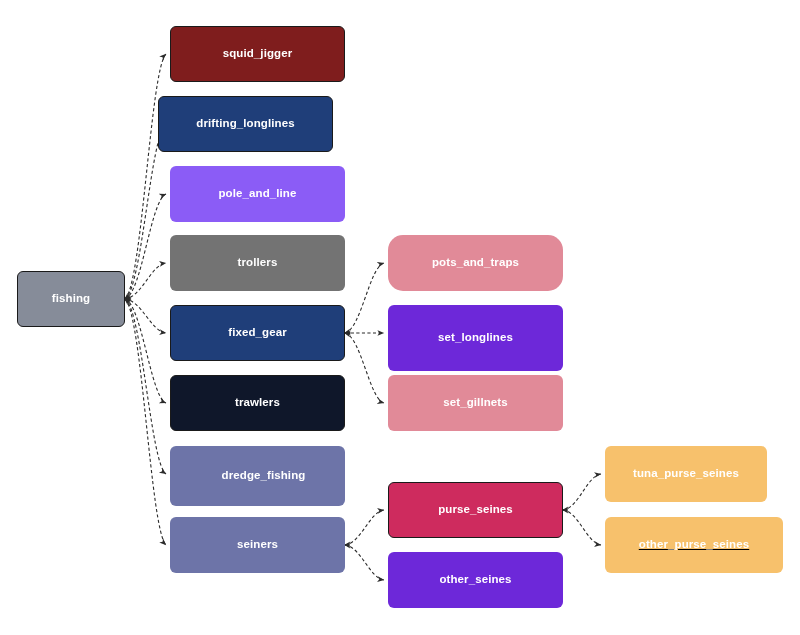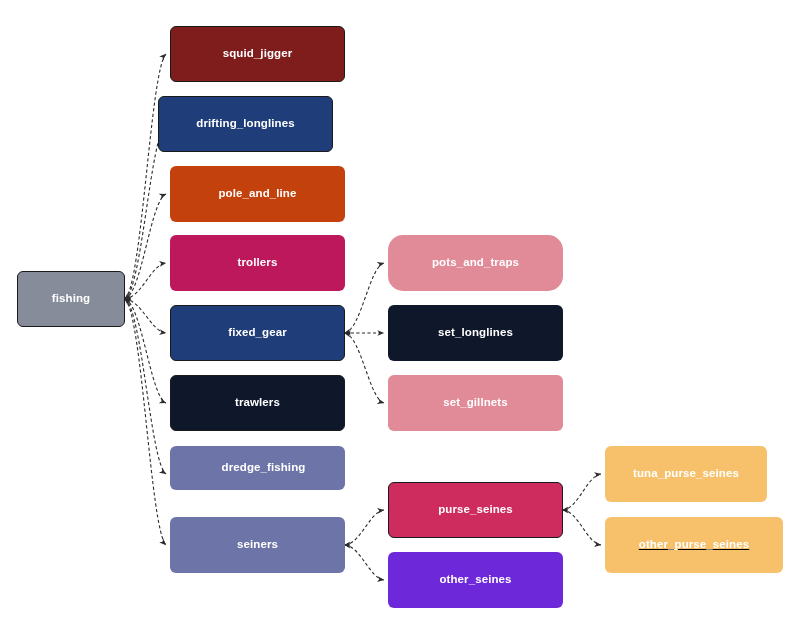--- a/index.html
+++ b/index.html
@@ -91,42 +91,42 @@
   <div id="node-layer">
       <div class="node bordered" style="left: 17px; top: 271px; width: 108px; height: 56px; background: rgb(134, 140, 153);">
         <span class="node-label">fishing</span>
       </div>
       <div class="node bordered" style="left: 170px; top: 26px; width: 175px; height: 56px; background: #7f1d1d;">
         <span class="node-label">squid_jigger</span>
       </div>
       <div class="node bordered" style="left: 158px; top: 96px; width: 175px; height: 56px; background: rgb(31, 62, 121);">
         <span class="node-label">drifting_longlines</span>
       </div>
-      <div class="node plain" style="left: 170px; top: 166px; width: 175px; height: 56px; background: #c2410c;">
+      <div class="node plain" style="left: 170px; top: 166px; width: 175px; height: 56px; background: #8b5cf6;">
         <span class="node-label">pole_and_line</span>
       </div>
-      <div class="node plain" style="left: 170px; top: 235px; width: 175px; height: 56px; background: #be185d;">
+      <div class="node plain" style="left: 170px; top: 235px; width: 175px; height: 56px; background: #737373;">
         <span class="node-label">trollers</span>
       </div>
       <div class="node bordered" style="left: 170px; top: 305px; width: 175px; height: 56px; background: rgb(31, 62, 121);">
         <span class="node-label">fixed_gear</span>
       </div>
       <div class="node bordered" style="left: 170px; top: 375px; width: 175px; height: 56px; background: #0f172a;">
         <span class="node-label">trawlers</span>
       </div>
-      <div class="node plain" style="left: 170px; top: 446px; width: 175px; height: 44px; background: rgb(109, 116, 168); padding-left: 12px;">
+      <div class="node plain" style="left: 170px; top: 446px; width: 175px; height: 60px; background: rgb(109, 116, 168); padding-left: 12px;">
         <span class="node-label">dredge_fishing</span>
       </div>
       <div class="node plain" style="left: 170px; top: 517px; width: 175px; height: 56px; background: rgb(109, 116, 168);">
         <span class="node-label">seiners</span>
       </div>
       <div class="node plain" style="left: 388px; top: 235px; width: 175px; height: 56px; background: rgb(225, 138, 152); border-radius: 15px;">
         <span class="node-label">pots_and_traps</span>
       </div>
-      <div class="node plain" style="left: 388px; top: 305px; width: 175px; height: 56px; background: #0f172a;">
+      <div class="node plain" style="left: 388px; top: 305px; width: 175px; height: 66px; background: #6d28d9;">
         <span class="node-label">set_longlines</span>
       </div>
       <div class="node plain" style="left: 388px; top: 375px; width: 175px; height: 56px; background: rgb(225, 138, 152);">
         <span class="node-label">set_gillnets</span>
       </div>
       <div class="node bordered" style="left: 388px; top: 482px; width: 175px; height: 56px; background: rgb(206, 43, 94);">
         <span class="node-label">purse_seines</span>
       </div>
       <div class="node plain" style="left: 388px; top: 552px; width: 175px; height: 56px; background: #6d28d9;">
         <span class="node-label">other_seines</span>

